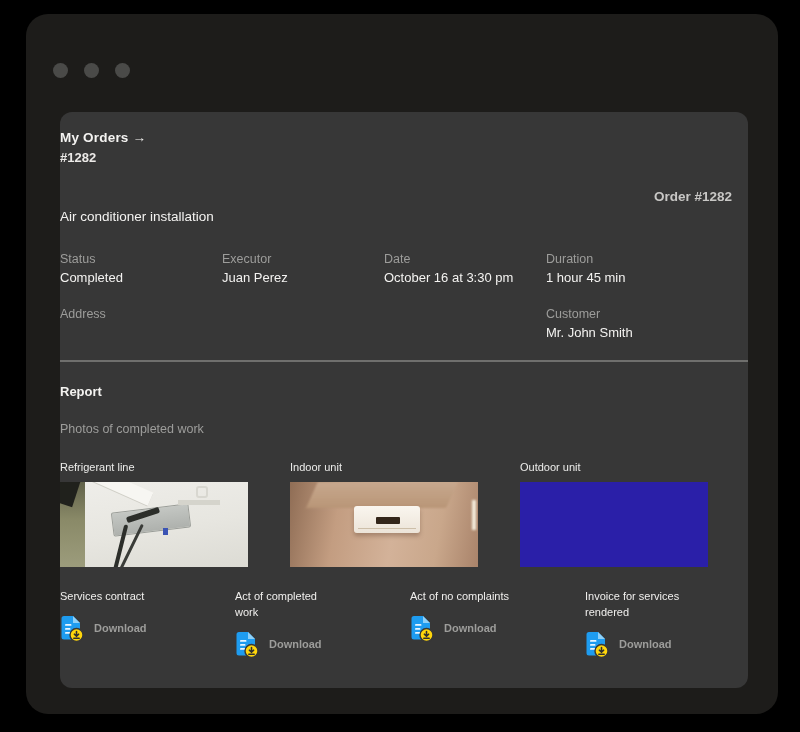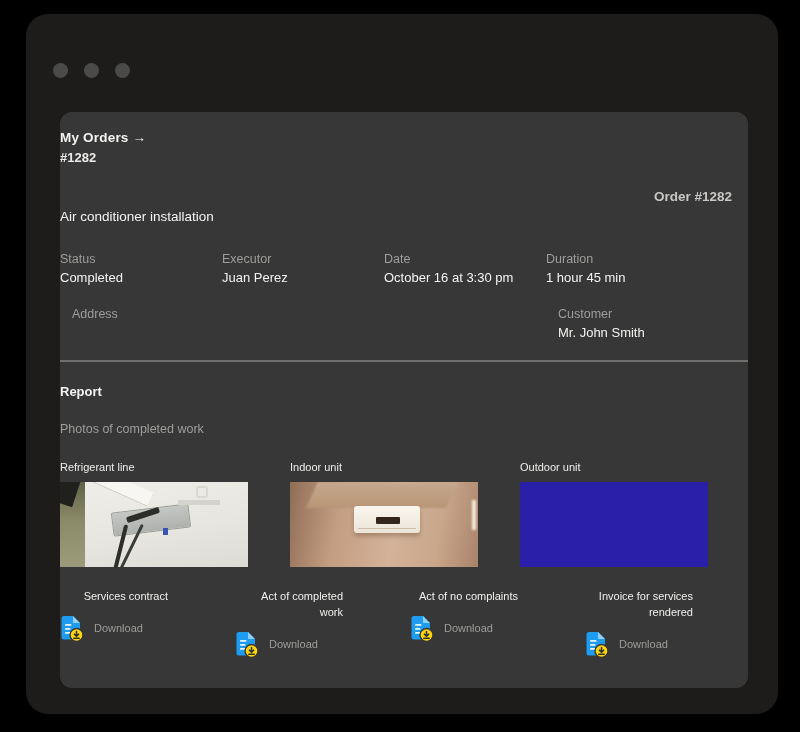--- a/index.html
+++ b/index.html
@@ -20,21 +20,21 @@
   }
 
   .breadcrumb-title { font-size: 13.5px; font-weight: bold; color: #f4f3f1; letter-spacing: .2px; }
   .breadcrumb-ref { font-size: 13px; font-weight: bold; margin-top: 5px; color: #eceae8; }
 
   .order-head { margin-top: 24px; }
   .order-title { font-size: 13.5px; font-weight: bold; color: #c8c7c5; text-align: right; }
   .order-subtitle { font-size: 13.5px; margin-top: 5px; color: #f4f3f1; }
 
   .info-grid { display: grid; grid-template-columns: 162px 162px 162px auto; margin-top: 28px; }
-  .info-grid.row2 { margin-top: 22px; grid-template-columns: 486px auto; margin-left: 12px; }
+  .info-grid.row2 { margin-top: 22px; grid-template-columns: 486px auto; }
   .field-label { font-size: 12.5px; color: #9d9d9b; }
   .field-value { font-size: 13px; margin-top: 4px; color: #f4f3f1; }
 
   .divider { margin: 20px -16px 0 -16px; border: 0; border-top: 2px solid #6f6f6d; }
 
   .report-title { margin-top: 22px; font-size: 13px; font-weight: bold; color: #f4f3f1; }
   .section-subtitle { margin-top: 23px; font-size: 12.5px; color: #9d9d9b; }
 
   .photo-grid { display: grid; grid-template-columns: 188px 188px 188px; column-gap: 42px; margin-top: 25px; }
   .photo-label { font-size: 11px; color: #ececea; margin-bottom: 9px; }
@@ -73,22 +73,22 @@
   .p2 .ac-slot { position: absolute; left: 22px; top: 11px; width: 24px; height: 7px;
     background: #33261a; border-radius: 1px; }
   .p2 .ac-line { position: absolute; left: 4px; bottom: 4px; width: 58px; height: 1px; background: #cdbfa9; }
   .p2 .right-sliver { position: absolute; right: 2px; top: 18px; width: 4px; height: 30px;
     background: #f2ead9; filter: blur(1px); }
 
   
   .photo.p3 { background: #2a1fa8; }
 
   .doc-grid { display: grid; grid-template-columns: 175px 175px 175px 1fr; margin-top: 22px; }
-  .doc-title { font-size: 11px; color: #f0efed; line-height: 1.45; max-width: 108px; text-align: right; }
-  .doc-download { display: flex; align-items: center; gap: 10px; margin-top: 10px; cursor: pointer; }
+  .doc-title { font-size: 11px; color: #f0efed; line-height: 1.45; max-width: 108px; }
+  .doc-download { display: flex; align-items: center; gap: 10px; margin-top: 10px; cursor: pointer; font-weight: bold; }
   .doc-download .dl-text { font-size: 11px; color: #9d9d9b; }
   .doc-icon { width: 24px; height: 27px; flex: 0 0 auto; }
 </style>
 </head>
 <body>
 
 <div class="window">
   <div class="traffic-dots">
     <div class="dot"></div>
     <div class="dot"></div>

